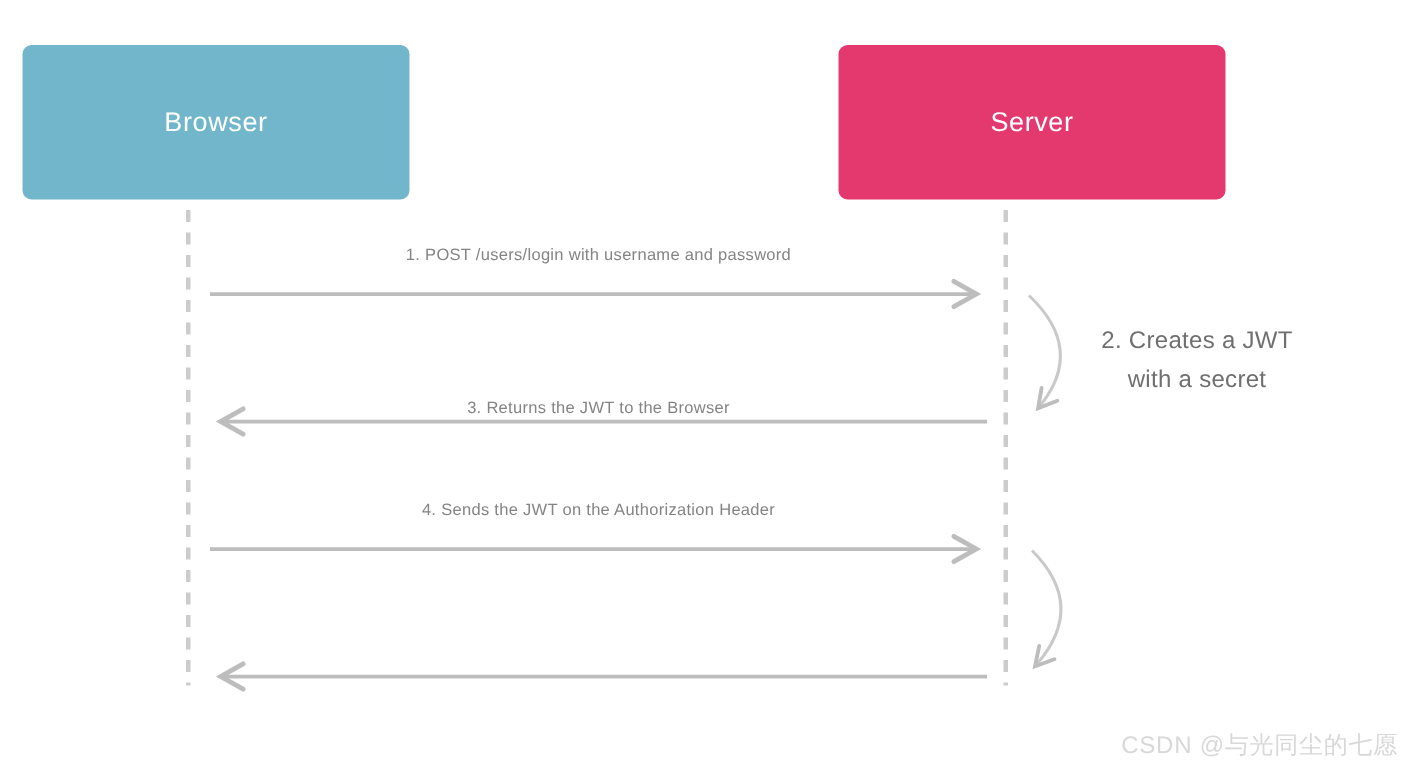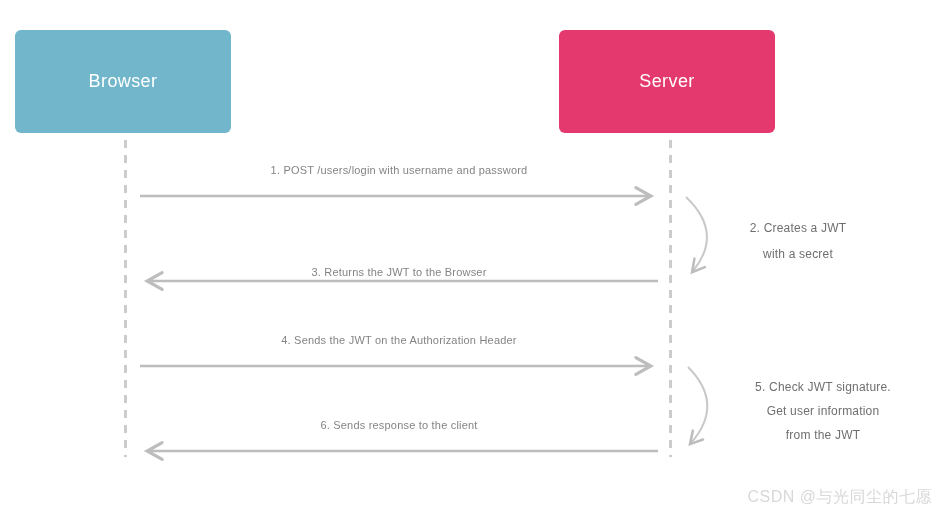--- a/index.html
+++ b/index.html
@@ -12,21 +12,21 @@
     font-family: "Liberation Sans", sans-serif;
   }
   .layer-svg {
     position: absolute;
     left: 0; top: 0;
     width: 936px; height: 515px;
   }
   .actor {
     position: absolute;
     top: 30px;
-    width: 216px;
+    width: 258px;
     height: 103px;
     border-radius: 6px;
     display: flex;
     align-items: center;
     justify-content: center;
     color: #ffffff;
     font-size: 18px;
     letter-spacing: 0.4px;
   }
   .actor-browser { left: 15px;  background: #72b6cb; }
@@ -42,21 +42,21 @@
     white-space: nowrap;
   }
   .msg-1 { top: 164px; }
   .msg-3 { top: 266px; }
   .msg-4 { top: 334px; }
   .msg-6 { top: 419px; }
   .note {
     position: absolute;
     text-align: center;
     color: #6f6f6f;
-    font-size: 12px;
+    font-size: 16px;
     letter-spacing: 0.2px;
   }
   .note span { display: block; }
   .note-2 { left: 706px; top: 215px; width: 184px; line-height: 26px; }
   .note-5 { left: 710px; top: 375px; width: 226px; line-height: 24px; }
   .watermark {
     position: absolute;
     right: 4px;
     top: 487px;
     font-size: 16px;
@@ -93,27 +93,21 @@
   <div class="actor actor-browser" style="background: rgb(114, 182, 203);">
     <span>Browser</span>
   </div>
   <div class="actor actor-server" style="background: rgb(228, 57, 111);">
     <span>Server</span>
   </div>
 
   <div class="msg-label msg-1">1. POST /users/login with username and password</div>
   <div class="msg-label msg-3">3. Returns the JWT to the Browser</div>
   <div class="msg-label msg-4">4. Sends the JWT on the Authorization Header</div>
-  <div class="msg-label msg-6">6. Sends response to the client</div>
 
   <div class="note note-2">
     <span>2. Creates a JWT</span>
     <span>with a secret</span>
-  </div>
-  <div class="note note-5">
-    <span>5. Check JWT signature.</span>
-    <span>Get user information</span>
-    <span>from the JWT</span>
   </div>
 
   <div class="watermark">CSDN @与光同尘的七愿</div>
 
 </div>
 
 </body></html>

